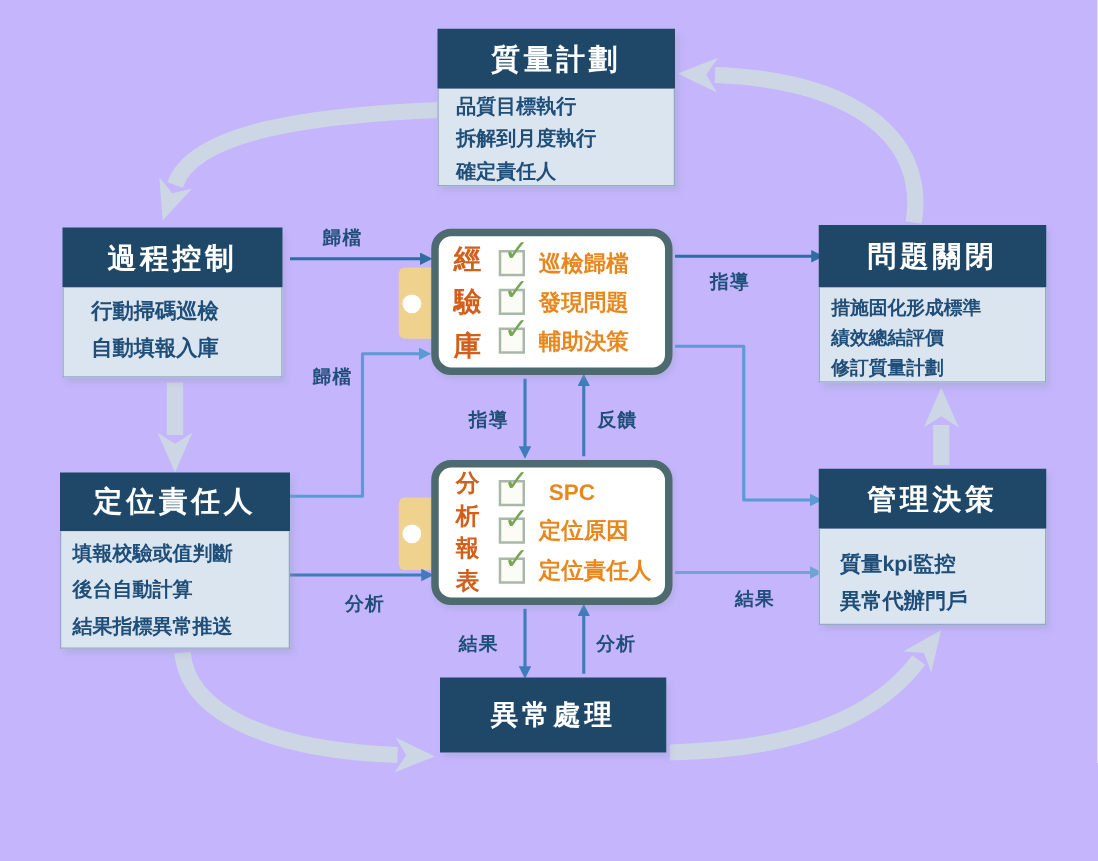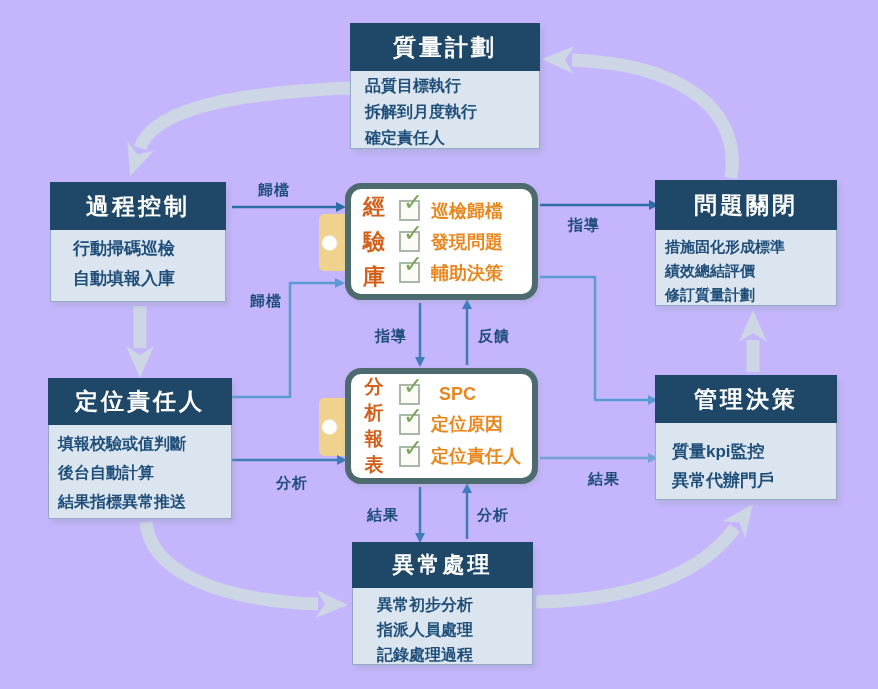--- a/index.html
+++ b/index.html
@@ -118,26 +118,21 @@
 
   <div class="obox" style="left:655px;top:375px;width:182px;">
     <div class="hd" style="height:48px;font-size:23px;">管理決策</div>
     <div class="bd" style="height:77px;padding:14px 0 0 16px;font-size:17px;">
       <div class="row" style="line-height:29px;">質量kpi監控</div>
       <div class="row" style="line-height:29px;">異常代辦門戶</div>
     </div>
   </div>
 
   <div class="obox" style="left:352px;top:542px;width:181px;">
-    <div class="hd" style="height:46px;font-size:22px;">異常處理</div>
-    <div class="bd" style="height:77px;padding:4px 0 0 24px;font-size:16px;">
-      <div class="row" style="line-height:25px;">異常初步分析</div>
-      <div class="row" style="line-height:25px;">指派人員處理</div>
-      <div class="row" style="line-height:25px;">記錄處理過程</div>
-    </div>
+    <div class="hd" style="height:60px;font-size:22px;">異常處理</div>
   </div>
 
   <div class="cbox" style="left:345px;top:183px;width:193px;height:117px;">
     <div class="vtitle" style="font-size:22px;">
       <span>經</span>
       <span>驗</span>
       <span>庫</span>
     </div>
     <div class="crows">
       <div class="crow">

